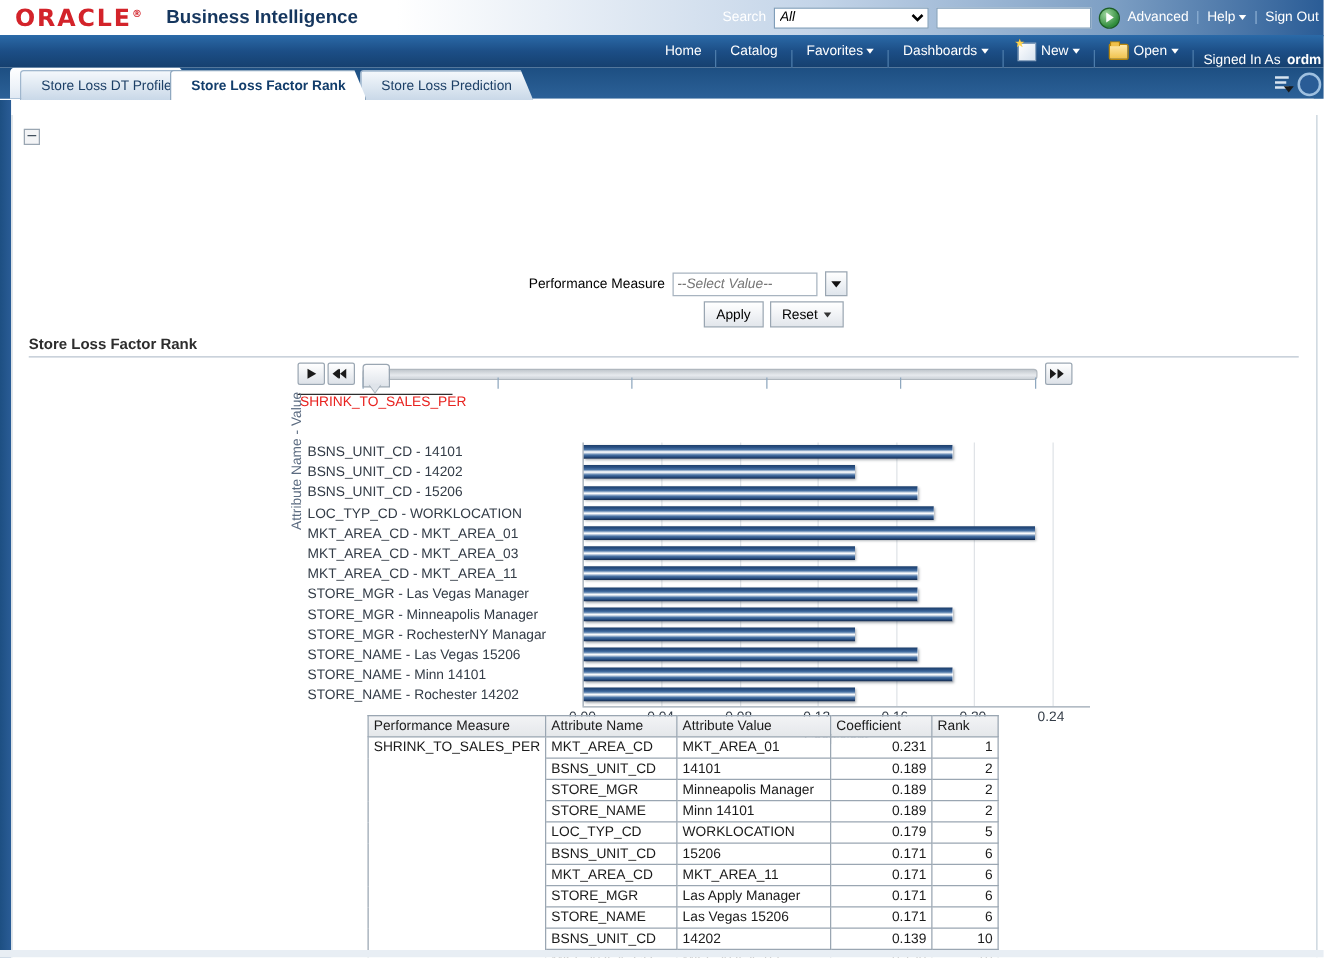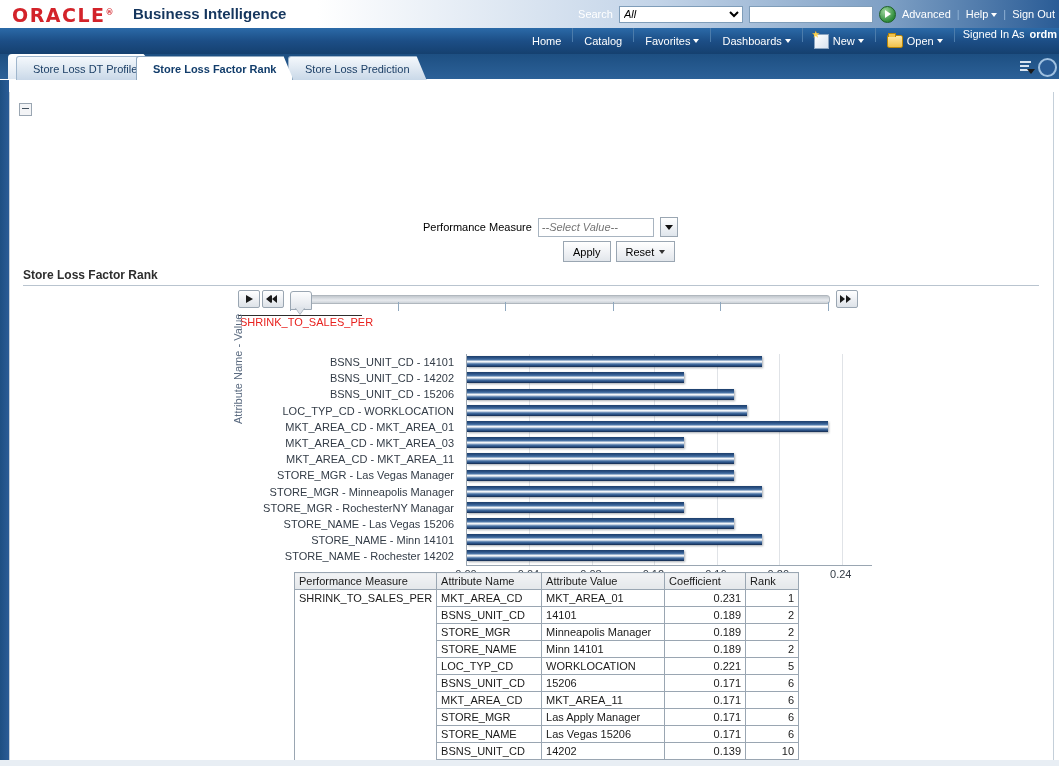--- a/index.html
+++ b/index.html
@@ -63,21 +63,21 @@
     border-top: 4px solid #ffffff; vertical-align: middle;
   }
 
   
   .nav-bar {
     position: absolute; top: 28px; left: 0; width: 1059px; height: 26px;
     background: linear-gradient(to bottom, #2b6aa8 0%, #1c4e86 50%, #15406f 100%);
   }
   .nav-items {
     position: absolute; right: 0; top: 0; height: 26px;
-    display: flex; align-items: flex-start; gap: 0; padding-right: 2px;
+    display: flex; align-items: flex-end; gap: 0; padding-right: 2px;
   }
   .nav-item {
     color: #ffffff; font-size: 11px; padding: 0 11px; cursor: pointer;
     white-space: nowrap; display: flex; align-items: center; height: 26px;
   }
   .nav-div { width: 1px; height: 14px; background: #4c7cab; }
   .icon-new {
     display:inline-block; width:13px; height:13px; margin-right:4px; position:relative;
     background: linear-gradient(to bottom right,#ffffff,#d8e3ef);
     border:1px solid #8aa4c0;
@@ -266,21 +266,21 @@
   .chart { position:absolute; left:222px; top:258px; width:640px; height:262px; }
   .y-title {
     position:absolute; left:0px; top:74px;
     transform: rotate(-90deg); transform-origin: left top;
     font-size:11px; color:#5b6b80; white-space:nowrap;
   }
   .cat-labels {
     position:absolute; left:14px; top:4px; width:214px;
   }
   .cat-labels div {
-    height:16.2px; line-height:16.2px; text-align:right;
+    height:16.2px; line-height:16.2px; text-align:left;
     font-size:11px; color:#333c47; white-space:nowrap;
     padding-right:6px;
   }
   .plot {
     position:absolute; left:234px; top:4px; width:406px; height:211px;
     border-left:1px solid #9aa6b2;
   }
   .grid-line {
     position:absolute; top:0; width:1px; height:211px; background:#e0e3e7;
   }
@@ -568,21 +568,21 @@
           </tr>
           <tr>
             <td>STORE_NAME</td>
             <td>Minn 14101</td>
             <td class="num">0.189</td>
             <td class="num">2</td>
           </tr>
           <tr>
             <td>LOC_TYP_CD</td>
             <td>WORKLOCATION</td>
-            <td class="num">0.221</td>
+            <td class="num">0.179</td>
             <td class="num">5</td>
           </tr>
           <tr>
             <td>BSNS_UNIT_CD</td>
             <td>15206</td>
             <td class="num">0.171</td>
             <td class="num">6</td>
           </tr>
           <tr>
             <td>MKT_AREA_CD</td>

